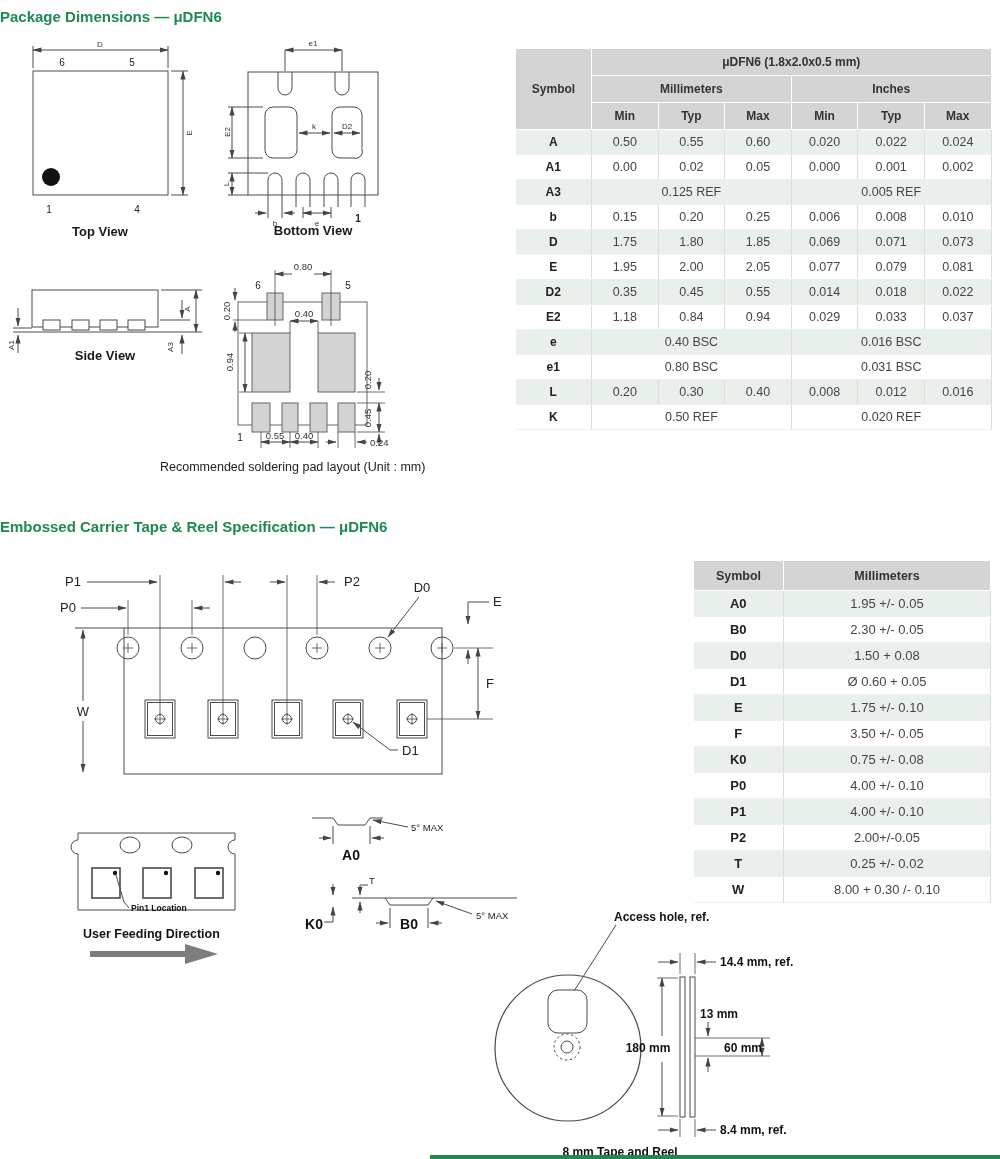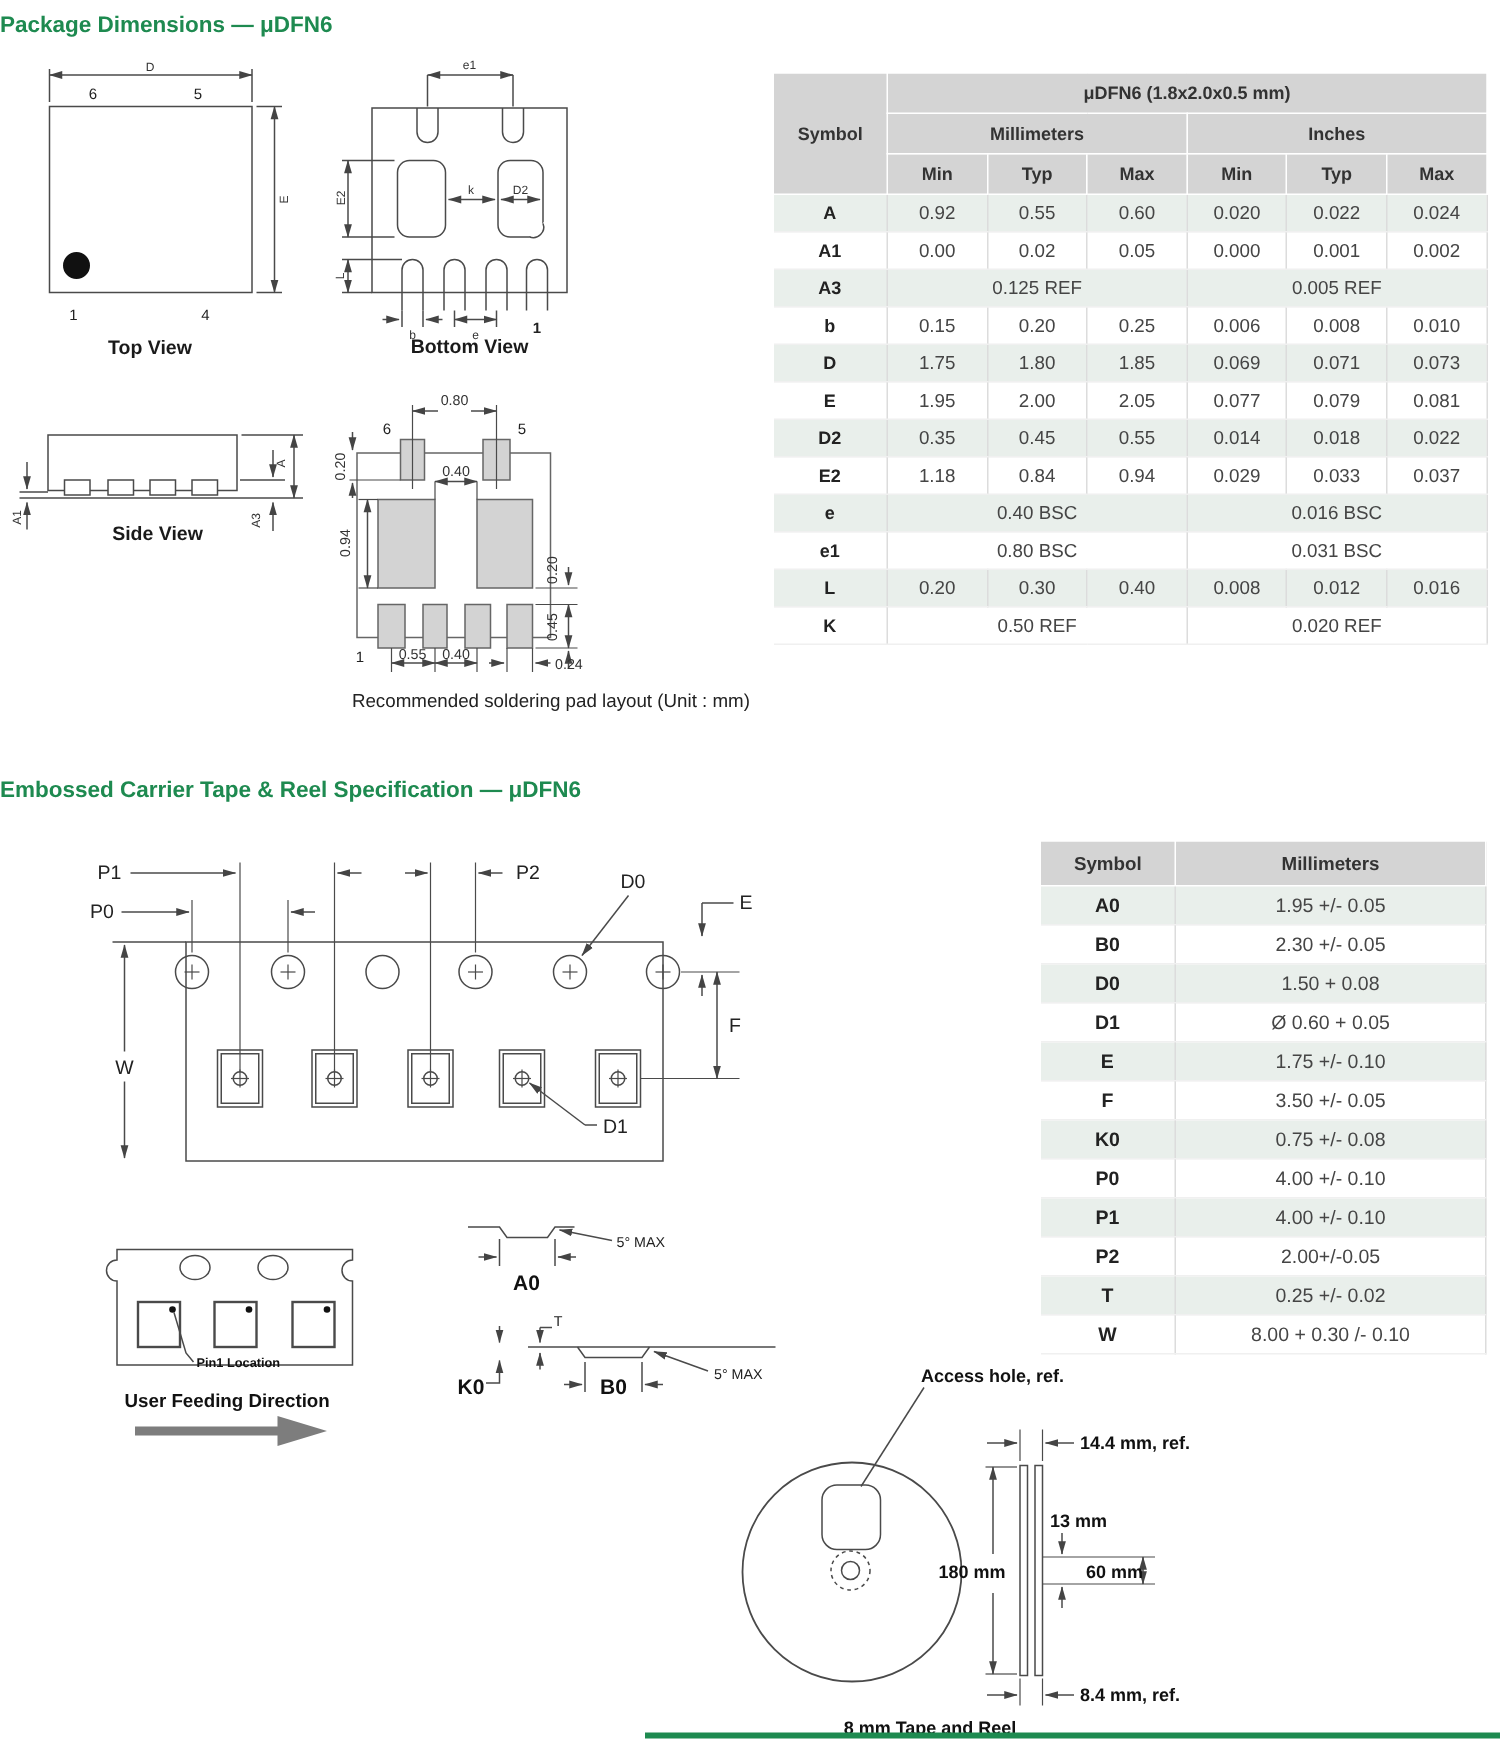--- a/index.html
+++ b/index.html
@@ -13,21 +13,21 @@
   .d8{font-size:8px}
   .d9{font-size:9.5px}
   .pin{font-size:10px;fill:#222}
   .cap{font-size:13px;font-weight:bold;fill:#1a1a1a}
   .lab{font-size:13px;fill:#222}
   .bb{font-size:12px;font-weight:bold;fill:#111}
   .big{font-size:14px;font-weight:bold;fill:#111}
   .sm{font-size:9.5px;fill:#222}
   .tb{font-size:8.5px;font-weight:bold;fill:#111}
   .ufd{font-size:12.5px;font-weight:bold;fill:#111}
-  .capd{position:absolute;font-size:12.5px;color:#222;text-align:right}
+  .capd{position:absolute;font-size:12.5px;color:#222;text-align:left}
   table{position:absolute;border-collapse:collapse;table-layout:fixed}
   th{background:#d4d4d4;border:1px solid #fff;font-size:12px;font-weight:bold;color:#333;text-align:center}
   td{text-align:center;font-size:12.5px;color:#454545;height:25px;border-right:1px solid #dcdcdc;border-bottom:1px solid #f0f0f0;background:#fff}
   td.sym{font-weight:bold;color:#222;font-size:12px}
   tr.tint td{background:#e9efeb}
   #t1{left:515px;top:48px;width:476px}
   #t1 thead tr th{height:27px}
   #t2{left:693px;top:560px;width:297px}
   #t2 th{height:30px;font-size:12.5px}
   #t2 td{height:26px;font-size:13px}
@@ -216,21 +216,21 @@
       <th>Typ</th>
       <th>Max</th>
       <th>Min</th>
       <th>Typ</th>
       <th>Max</th>
     </tr>
   </thead>
   <tbody>
       <tr class="tint">
         <td class="sym">A</td>
-        <td>0.92</td>
+        <td>0.50</td>
         <td>0.55</td>
         <td>0.60</td>
         <td>0.020</td>
         <td>0.022</td>
         <td>0.024</td>
       </tr>
       <tr>
         <td class="sym">A1</td>
         <td>0.00</td>
         <td>0.02</td>

